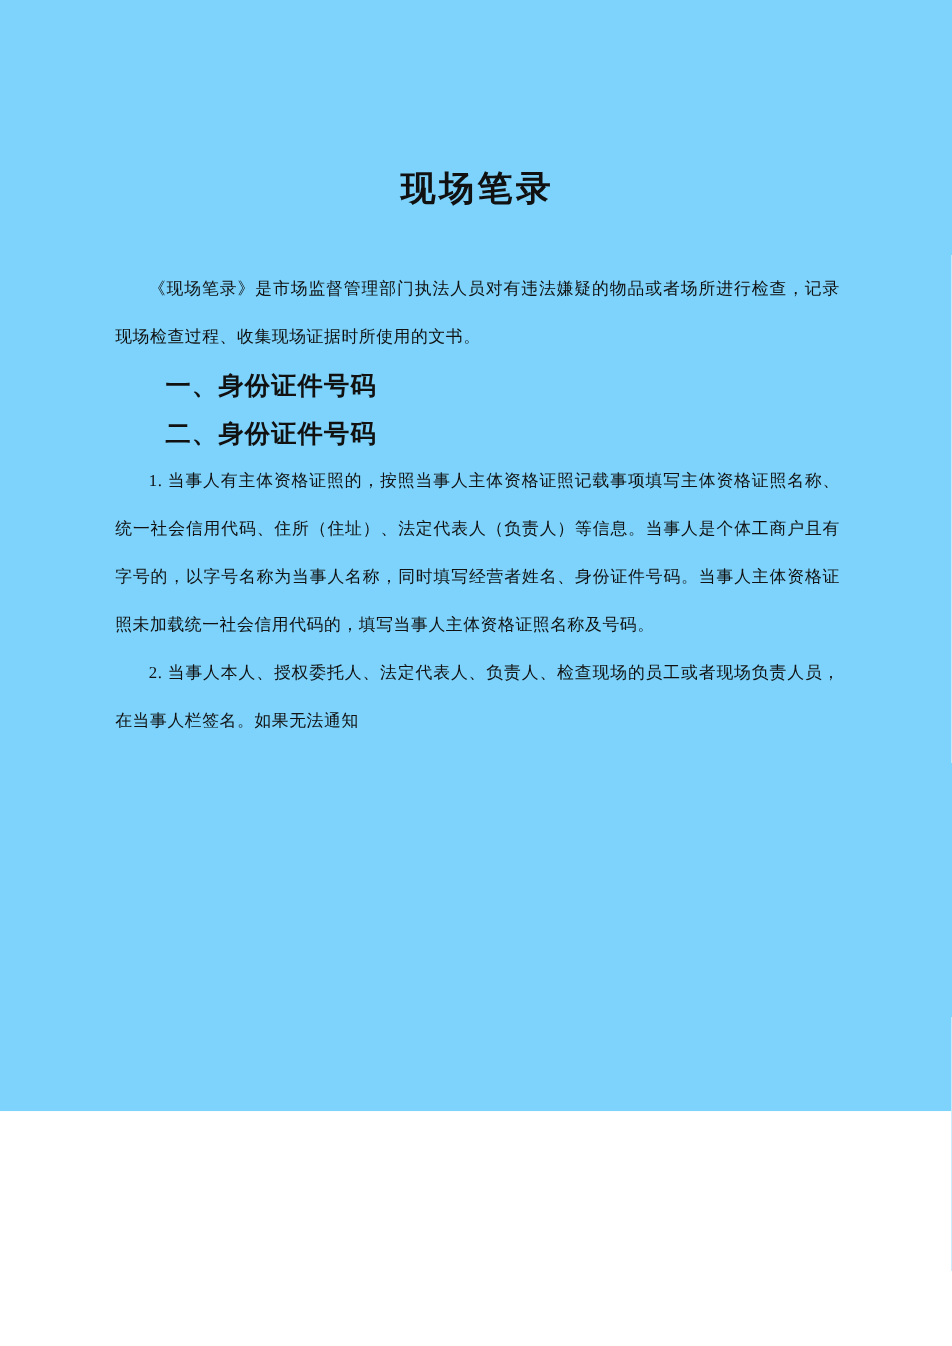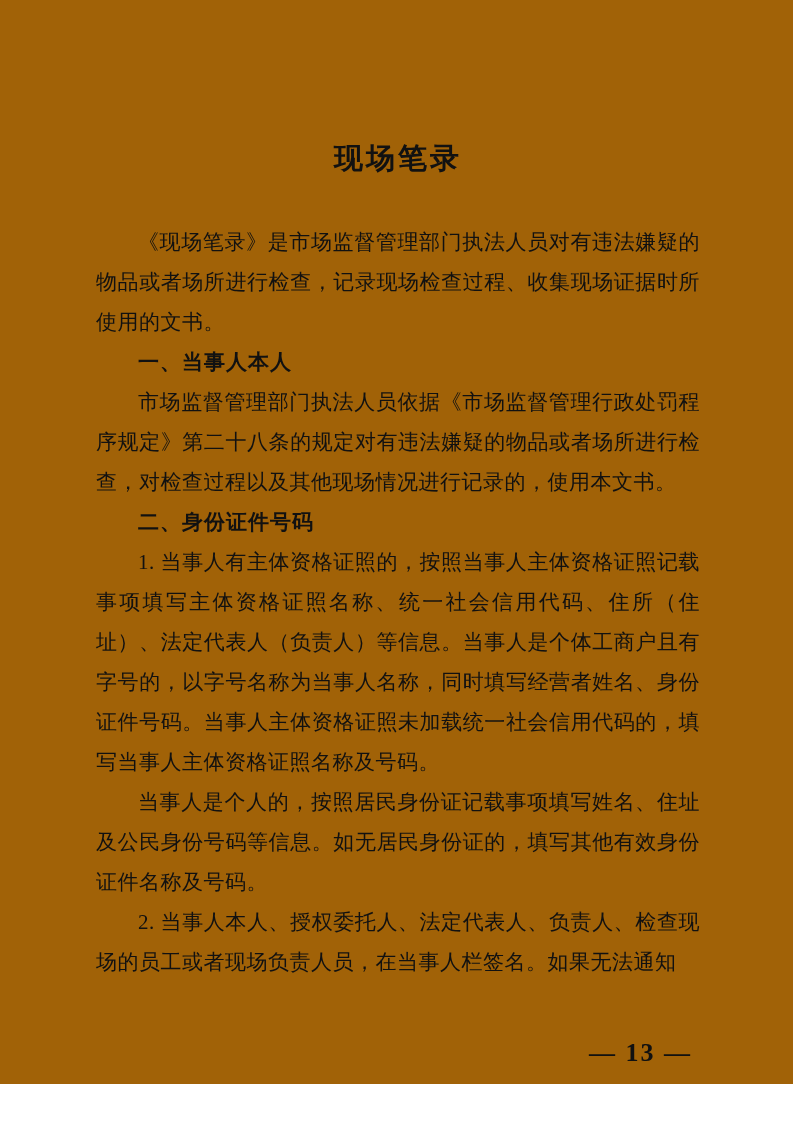--- a/index.html
+++ b/index.html
@@ -3,22 +3,22 @@
 <meta charset="utf-8">
 <style>
   html, body {
     margin: 0;
     padding: 0;
     background: #ffffff;
   }
   .page {
     position: relative;
     width: 793px;
-    height: 1084px;
-    background: #a16207;
+    height: 926px;
+    background: #7dd3fc;
     color: #111111;
     overflow: hidden;
     margin: 0 auto;
   }
   .content {
     position: absolute;
     left: 96px;
     top: 0;
     width: 604px;
     font-family: "Liberation Serif", "DejaVu Serif", serif;
@@ -27,21 +27,21 @@
     margin: 140px 0 46px 0;
     text-align: center;
     font-size: 29px;
     line-height: 36px;
     font-weight: bold;
     letter-spacing: 3px;
     font-family: "Liberation Serif", "DejaVu Serif", serif;
   }
   .para {
     margin: 0;
-    font-size: 21px;
+    font-size: 14px;
     line-height: 40px;
     text-align: justify;
     text-justify: inter-ideograph;
     text-indent: 2em;
     letter-spacing: 0.5px;
   }
   .heading {
     margin: 0;
     font-size: 21px;
     line-height: 40px;
@@ -64,27 +64,25 @@
 </style>
 </head>
 <body>
 
 <div class="page">
   <div class="content">
     <h1 class="doc-title">现场笔录</h1>
 
     <p class="para">《现场笔录》是市场监督管理部门执法人员对有违法嫌疑的物品或者场所进行检查，记录现场检查过程、收集现场证据时所使用的文书。</p>
 
-    <h2 class="heading">一、当事人本人</h2>
+    <h2 class="heading">一、身份证件号码</h2>
 
-    <p class="para">市场监督管理部门执法人员依据《市场监督管理行政处罚程序规定》第二十八条的规定对有违法嫌疑的物品或者场所进行检查，对检查过程以及其他现场情况进行记录的，使用本文书。</p>
 
     <h2 class="heading">二、身份证件号码</h2>
 
     <p class="para">1. 当事人有主体资格证照的，按照当事人主体资格证照记载事项填写主体资格证照名称、统一社会信用代码、住所（住址）、法定代表人（负责人）等信息。当事人是个体工商户且有字号的，以字号名称为当事人名称，同时填写经营者姓名、身份证件号码。当事人主体资格证照未加载统一社会信用代码的，填写当事人主体资格证照名称及号码。</p>
 
-    <p class="para">当事人是个人的，按照居民身份证记载事项填写姓名、住址及公民身份号码等信息。如无居民身份证的，填写其他有效身份证件名称及号码。</p>
 
     <p class="para">2. 当事人本人、授权委托人、法定代表人、负责人、检查现场的员工或者现场负责人员，在当事人栏签名。如果无法通知</p>
   </div>
 
   <div class="page-number">— 13 —</div>
 </div>
 
 </body></html>

